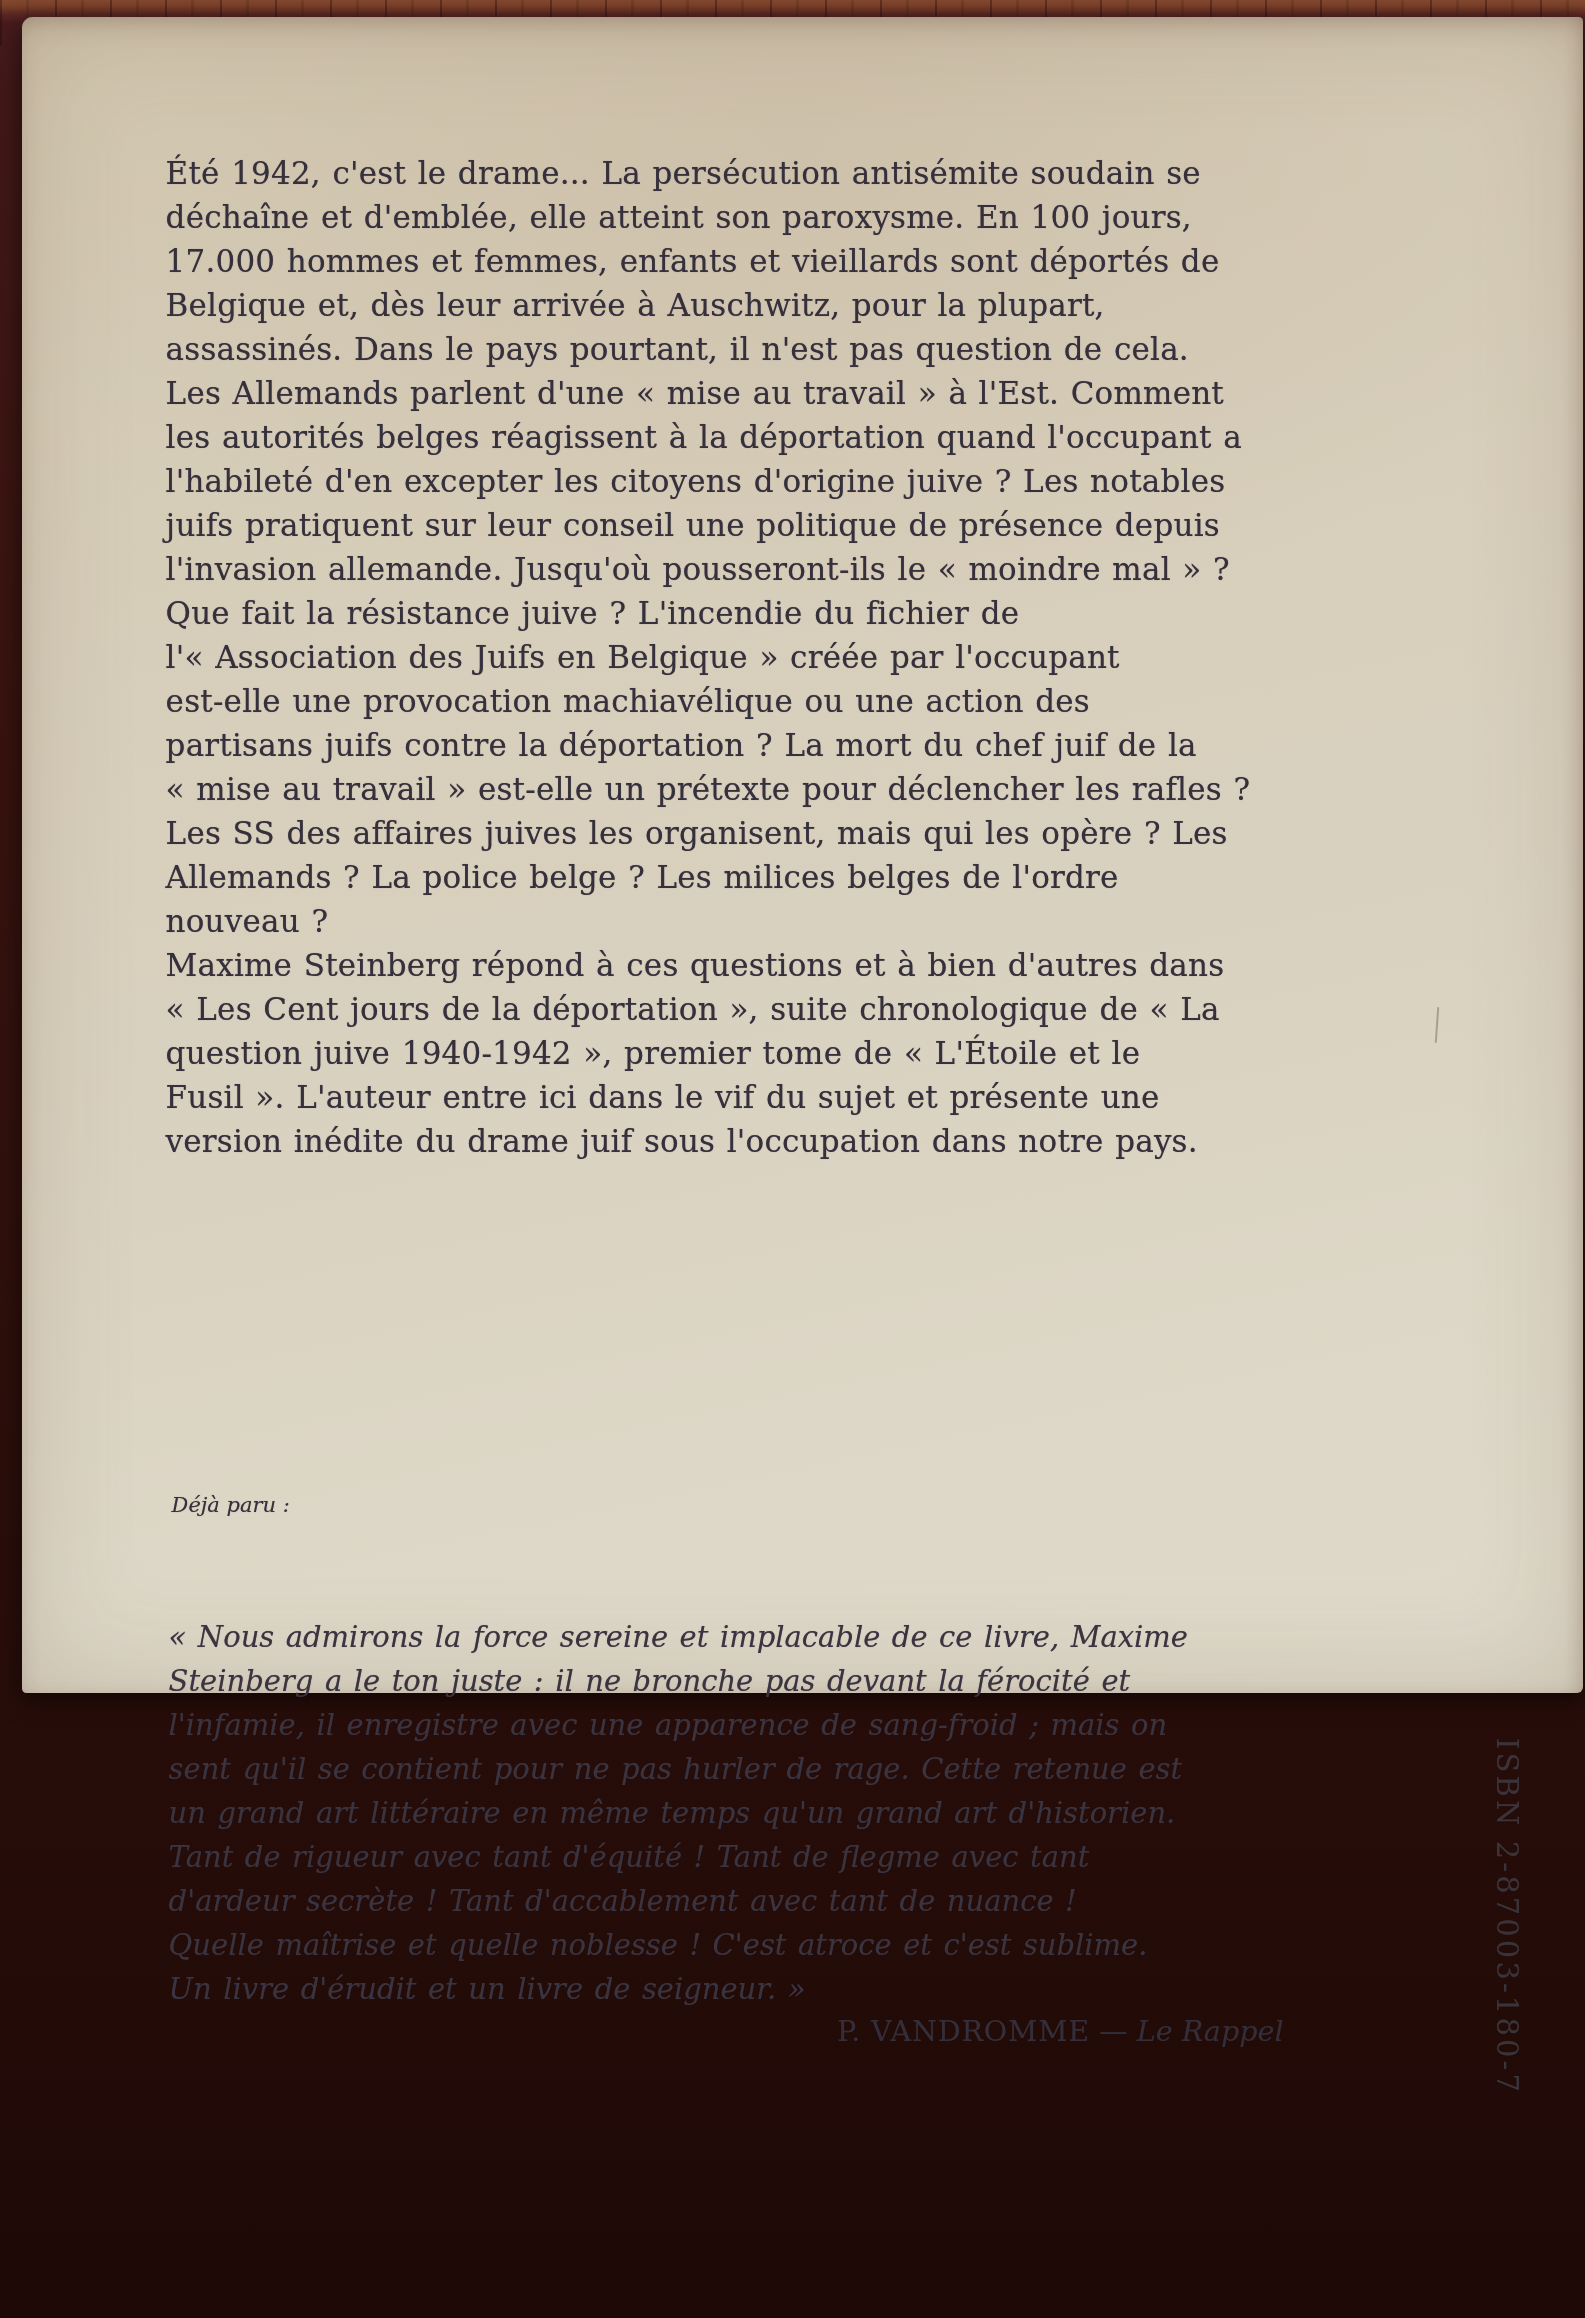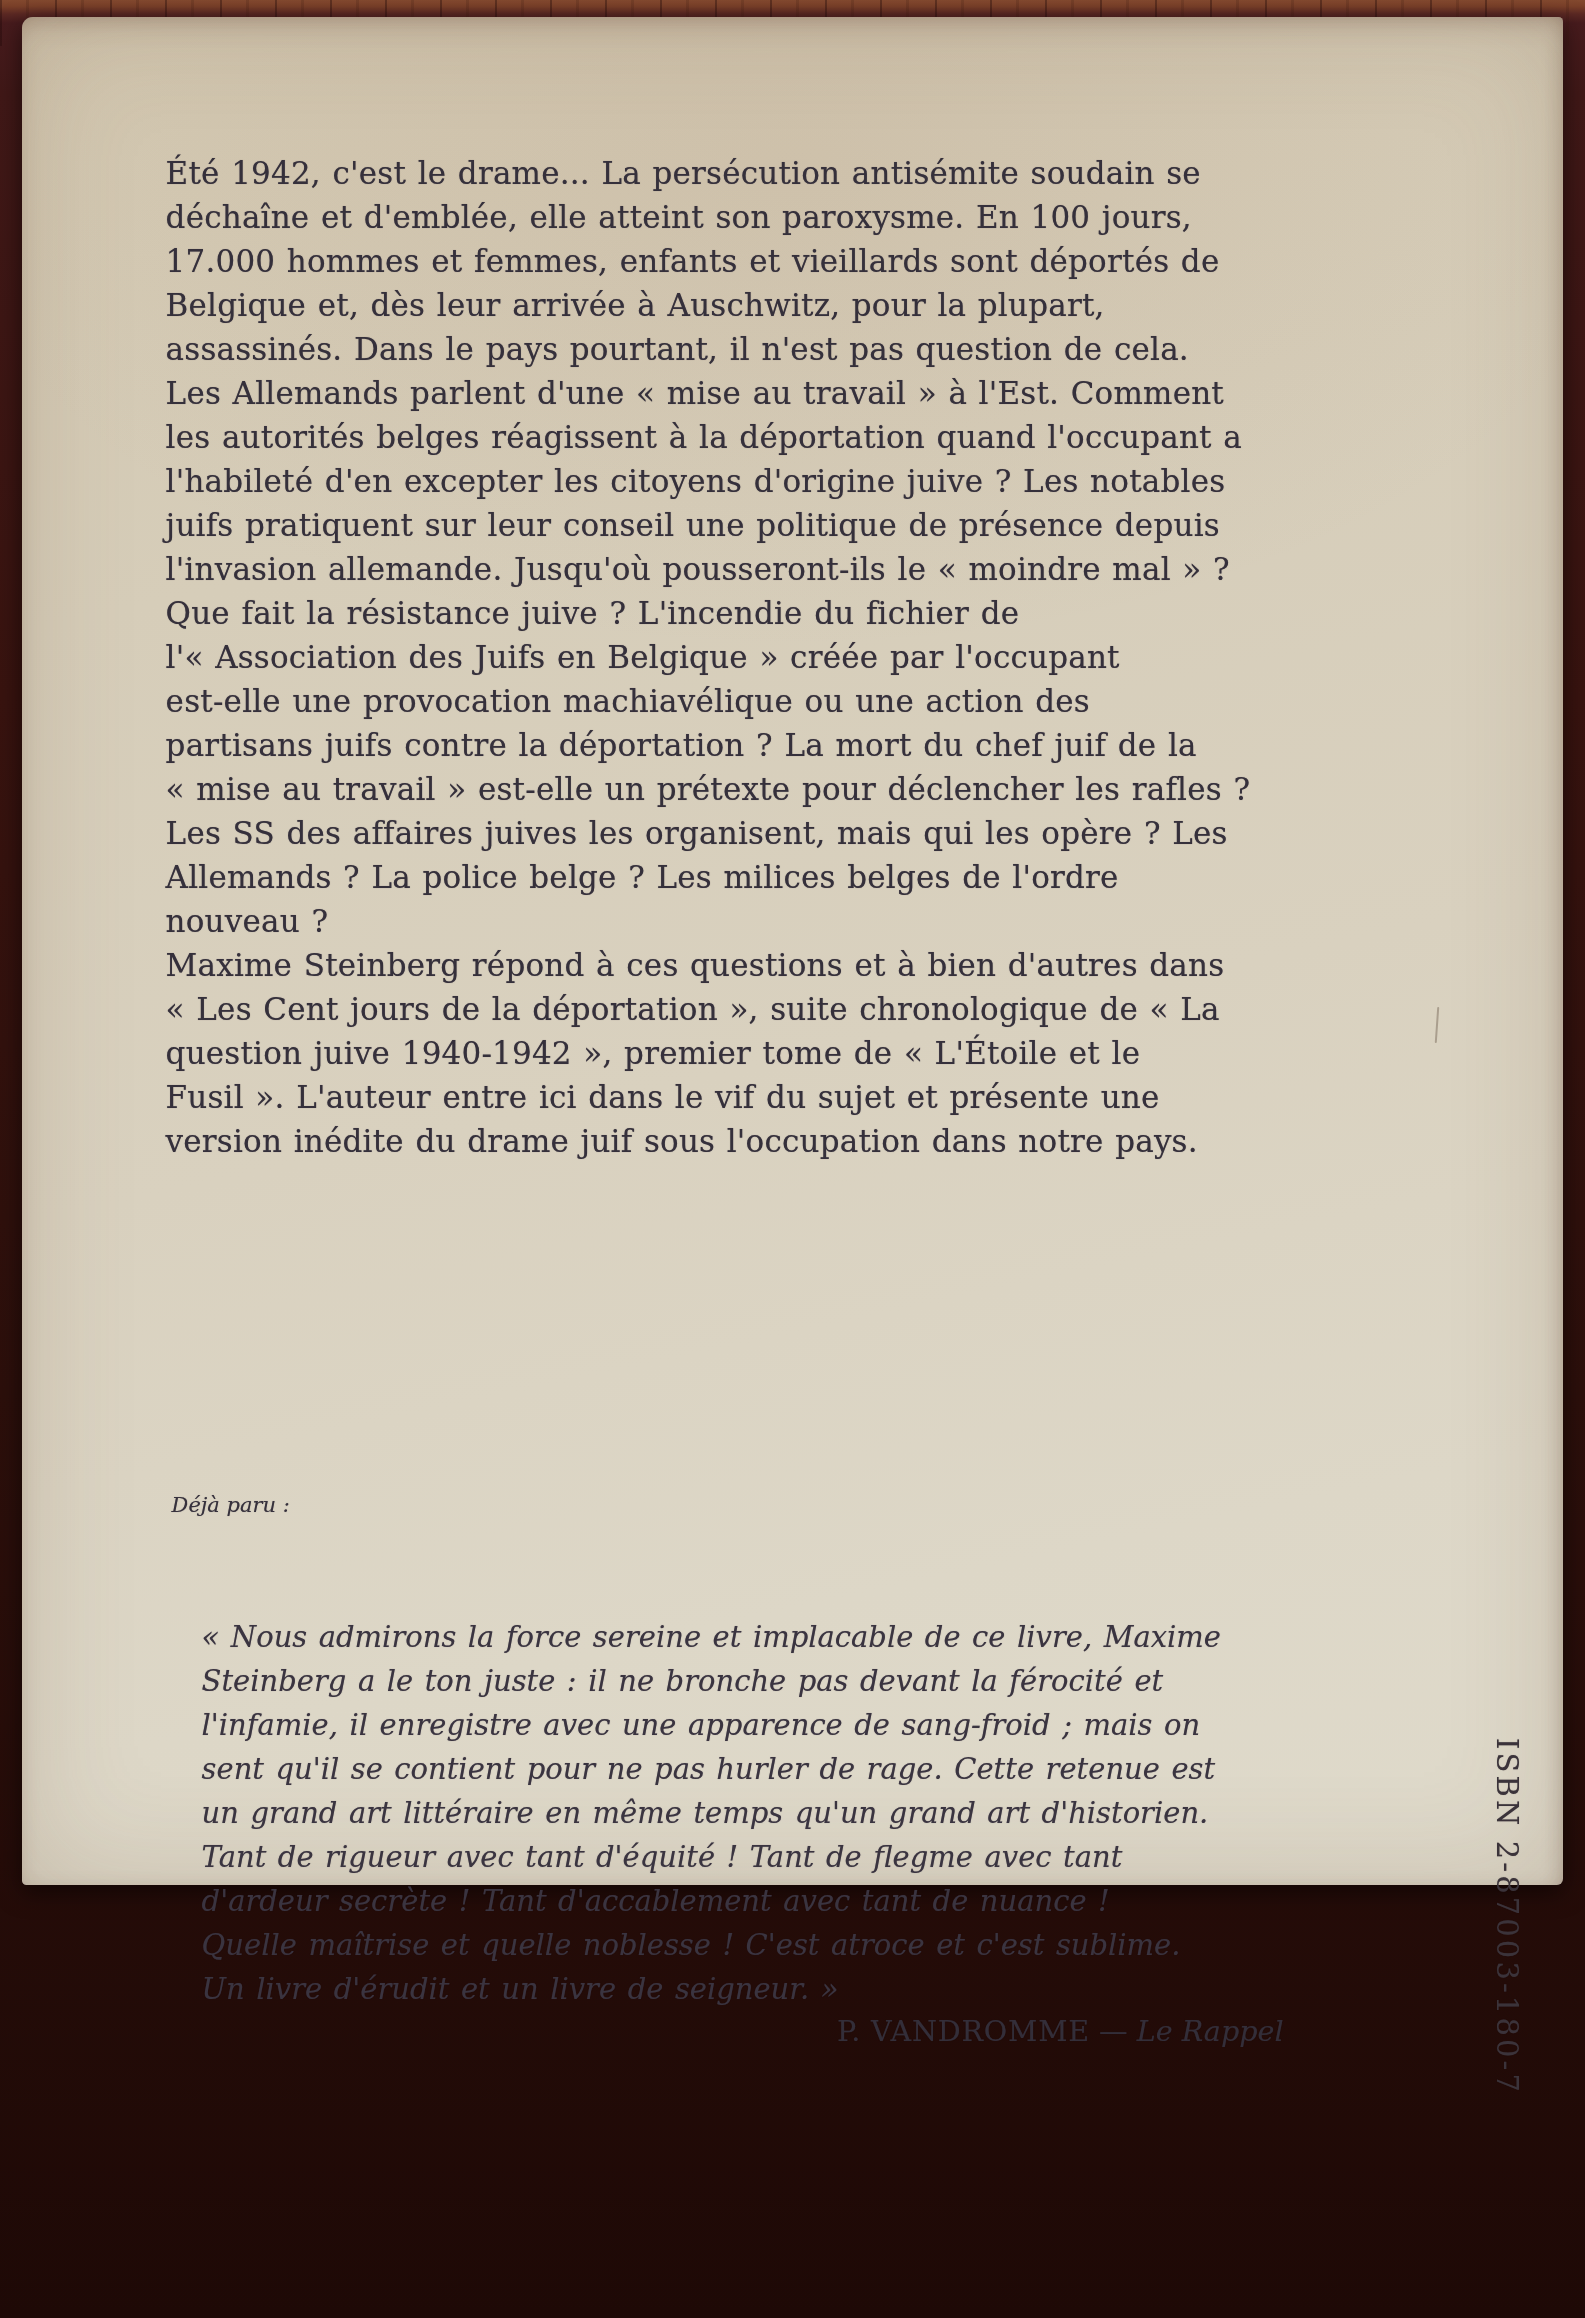--- a/index.html
+++ b/index.html
@@ -41,35 +41,36 @@
         rgba(0,0,0,0) 29px 55px);
     opacity: 0.8;
   }
 
   
   .book {
     position: absolute;
     left: 21.6px;
     top: 17px;
     width: 1541px;
-    height: 1868px;
+    height: 1676px;
     background:
       radial-gradient(ellipse 1235px 695px at 50% 8%, rgba(150,110,80,0.10), rgba(0,0,0,0) 70%),
       linear-gradient(168deg,
         #d2c7b0 0%,
         #d6cdb9 28%,
         #d9d1bf 55%,
         #ddd7c7 80%,
         #dfdacb 100%);
     border-radius: 10.8px 4.6px 6.2px 4.6px;
     box-shadow:
       0 6.2px 23px rgba(0,0,0,0.55),
       inset 0 0 116px rgba(105,75,50,0.20),
       inset 0 12.3px 28px -10.8px rgba(90,50,40,0.30),
       inset -7.7px 0 23px -12.3px rgba(90,60,45,0.35);
+    padding-left: 20px;
   }
   
   .book::after {
     content: "";
     position: absolute;
     left: 1414px;
     top: 990px;
     width: 2.3px;
     height: 36px;
     background: rgba(110,95,80,0.45);
@@ -118,21 +119,20 @@
     left: 147px;   
     top: 1598px;   
     width: 1220px;
     font-style: italic;
     font-size: 29px;
     line-height: 44px;
     word-spacing: 2.3px;
     color: #3a3440;
     white-space: pre-line;
     text-shadow: 0 0 0.8px rgba(55,48,62,0.5);
-    margin-left: 33px;
   }
 
   .attribution {
     position: absolute;
     left: 587px;
     top: 1996px;   
     width: 675px;  
     text-align: right;
     font-size: 28.6px;
     line-height: 36px;

